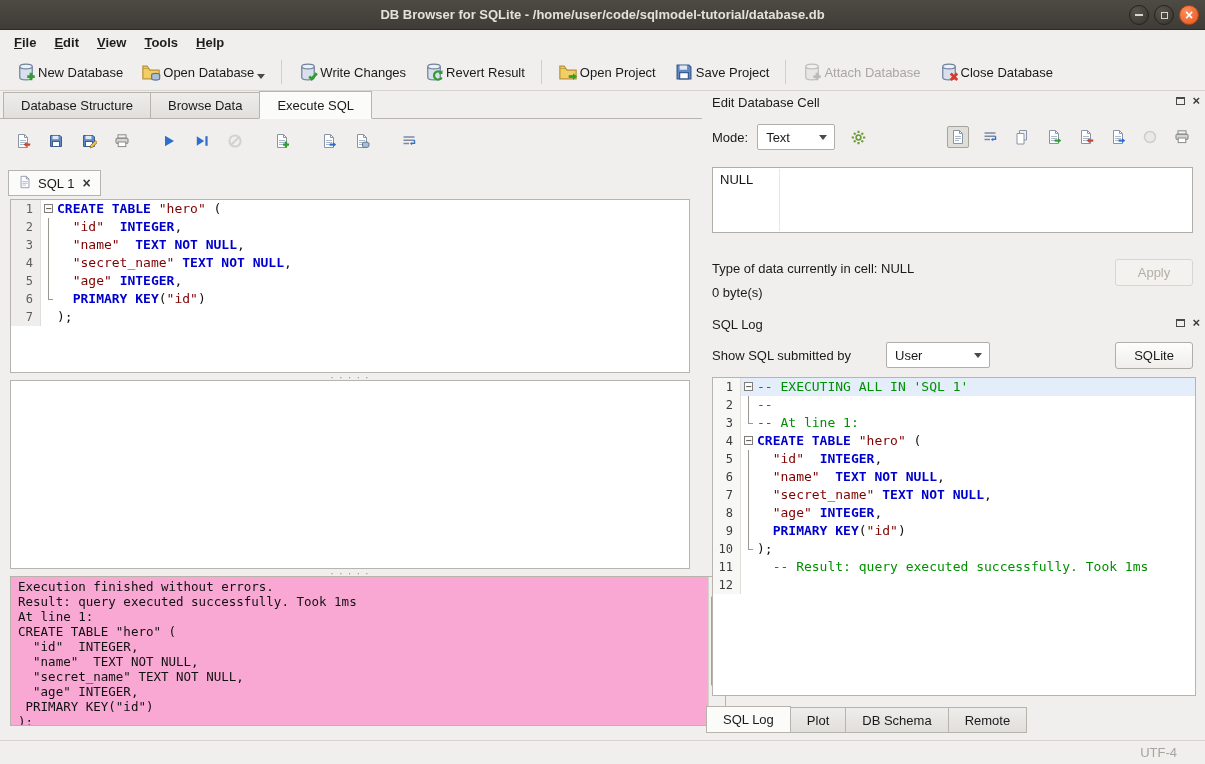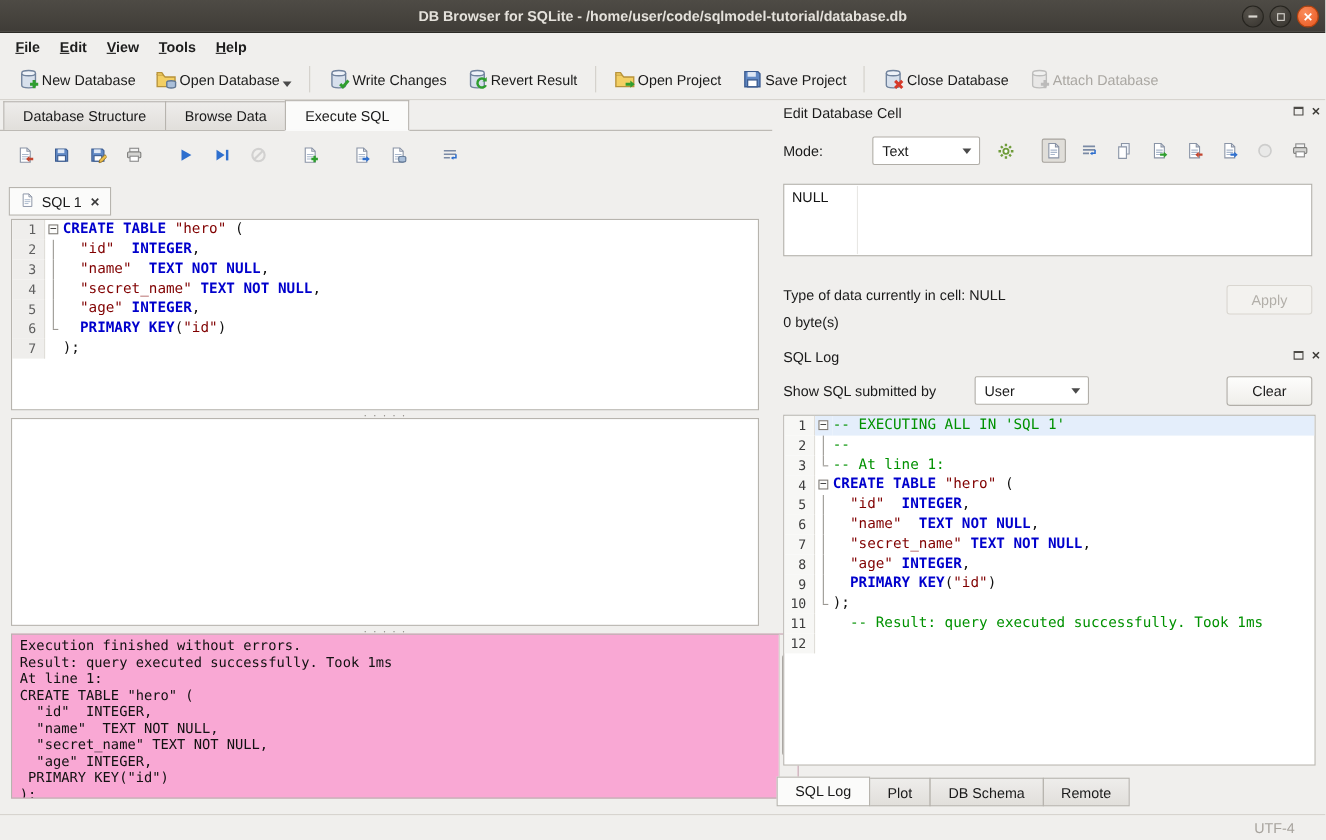--- a/index.html
+++ b/index.html
@@ -87,21 +87,21 @@
   .dock-header { position:absolute; left:0; right:0; height:22px; display:flex; align-items:center; padding:0 10px; }
   .dh1 { top:0; } .dh2 { top:222px; }
   .dh-title { font-size:13px; color:#1b1b1b; }
   .dock-btns { position:absolute; right:5px; top:4px; display:flex; gap:7px; align-items:center; }
   .dock-float { width:9px; height:8px; border:1px solid #4c4a46; border-top-width:2px; display:inline-block; }
   .dock-close { font-size:13px; font-weight:bold; color:#3c3a36; line-height:12px; }
 
   .cell-controls { position:absolute; top:32px; left:10px; right:12px; height:28px; display:flex; align-items:center; }
   .lbl-mode { margin-right:9px; }
   .combo { display:inline-flex; align-items:center; background:#fff; border:1px solid #b1aea8; border-radius:2px; height:26px; padding:0 4px 0 8px; }
-  .combo.mode { width:98px;margin-left:36px; } .combo.user { width:104px; }
+  .combo.mode { width:78px; } .combo.user { width:104px; }
   .cb-arrow { margin-left:auto; width:14px; display:flex; justify-content:center; }
   .cb-arrow::after { content:""; border-left:4px solid transparent; border-right:4px solid transparent; border-top:5px solid #4a4a4a; }
   .gearslot { margin-left:12px; }
   .cell-tools { margin-left:auto; display:flex; gap:10px; align-items:center; }
 
   .cell-edit { position:absolute; top:76px; left:10px; right:12px; height:66px; background:#fff; border:1px solid #b1aea8; }
   .cell-val { position:absolute; left:7px; top:4px; font-size:13px; color:#141414; }
   .cell-divider { position:absolute; left:66px; top:1px; bottom:1px; width:1px; background:#e8e7e4; }
 
   .type-text { position:absolute; top:170px; left:10px; font-size:13px; }
@@ -224,43 +224,43 @@
         <span class="ticon">
           <svg width="20" height="20" viewBox="0 0 16 16">
             <path d="M2.5 2.5h9.5l1.5 1.5v9.5H2.5z" fill="#6189c5" stroke="#3c5c90"></path>
             <rect x="4.5" y="2.8" width="6" height="3.4" fill="#dfe8f5"></rect>
             <rect x="4.5" y="8.5" width="7" height="5" fill="#fff" stroke="#3c5c90"></rect>
           </svg>
         </span>
         <span class="lbl">Save Project</span>
       </div>
       <div class="tsep"></div>
+      <div class="tbtn disabled">
+        <span class="ticon">
+          <svg width="20" height="20" viewBox="0 0 16 16">
+            <path d="M3 3.6v8.8c0 1.1 2.2 1.9 5 1.9s5-.8 5-1.9V3.6" fill="#d7e0ec" stroke="#71839d"></path>
+            <ellipse cx="8" cy="3.6" rx="5" ry="1.9" fill="#eef2f8" stroke="#71839d"></ellipse>
+            <g stroke="#2f9e2f" stroke-width="2.2">
+              <path d="M12 8.6v6M9 11.6h6"></path>
+            </g>
+          </svg>
+        </span>
+        <span class="lbl">Attach Database</span>
+      </div>
       <div class="tbtn">
         <span class="ticon">
           <svg width="20" height="20" viewBox="0 0 16 16">
             <path d="M3 3.6v8.8c0 1.1 2.2 1.9 5 1.9s5-.8 5-1.9V3.6" fill="#d7e0ec" stroke="#71839d"></path>
             <ellipse cx="8" cy="3.6" rx="5" ry="1.9" fill="#eef2f8" stroke="#71839d"></ellipse>
             <g stroke="#d63a2a" stroke-width="2.2">
               <path d="M9.4 9.2l5.2 5.2M14.6 9.2l-5.2 5.2"></path>
             </g>
           </svg>
         </span>
         <span class="lbl">Close Database</span>
-      </div>
-      <div class="tbtn disabled">
-        <span class="ticon">
-          <svg width="20" height="20" viewBox="0 0 16 16">
-            <path d="M3 3.6v8.8c0 1.1 2.2 1.9 5 1.9s5-.8 5-1.9V3.6" fill="#d7e0ec" stroke="#71839d"></path>
-            <ellipse cx="8" cy="3.6" rx="5" ry="1.9" fill="#eef2f8" stroke="#71839d"></ellipse>
-            <g stroke="#2f9e2f" stroke-width="2.2">
-              <path d="M12 8.6v6M9 11.6h6"></path>
-            </g>
-          </svg>
-        </span>
-        <span class="lbl">Attach Database</span>
       </div>
     </div>
 
   <div class="main">
 
     <div class="left-panel">
       <div class="main-tabs" id="main-tabs">
           <div class="mtab">Database Structure</div>
           <div class="mtab">Browse Data</div>
           <div class="mtab active">Execute SQL</div>
@@ -549,21 +549,21 @@
           <span class="dock-close">×</span>
         </span>
       </div>
 
       <div class="show-row">
         <span class="filter-label">Show SQL submitted by</span>
         <div class="combo user">
           <span>User</span>
           <span class="cb-arrow"></span>
         </div>
-        <div class="btn clear">Clear</div>
+        <div class="btn clear">SQLite</div>
       </div>
 
       <div class="sql-log-view codebox" id="sql-log-view">
           <div class="code-line hl">
             <span class="gut">1</span>
             <span class="fold">
               <span class="fbox">−</span>
             </span>
             <span class="code-text"><span class="tok-com">-- EXECUTING ALL IN 'SQL 1'</span></span>
           </div>

